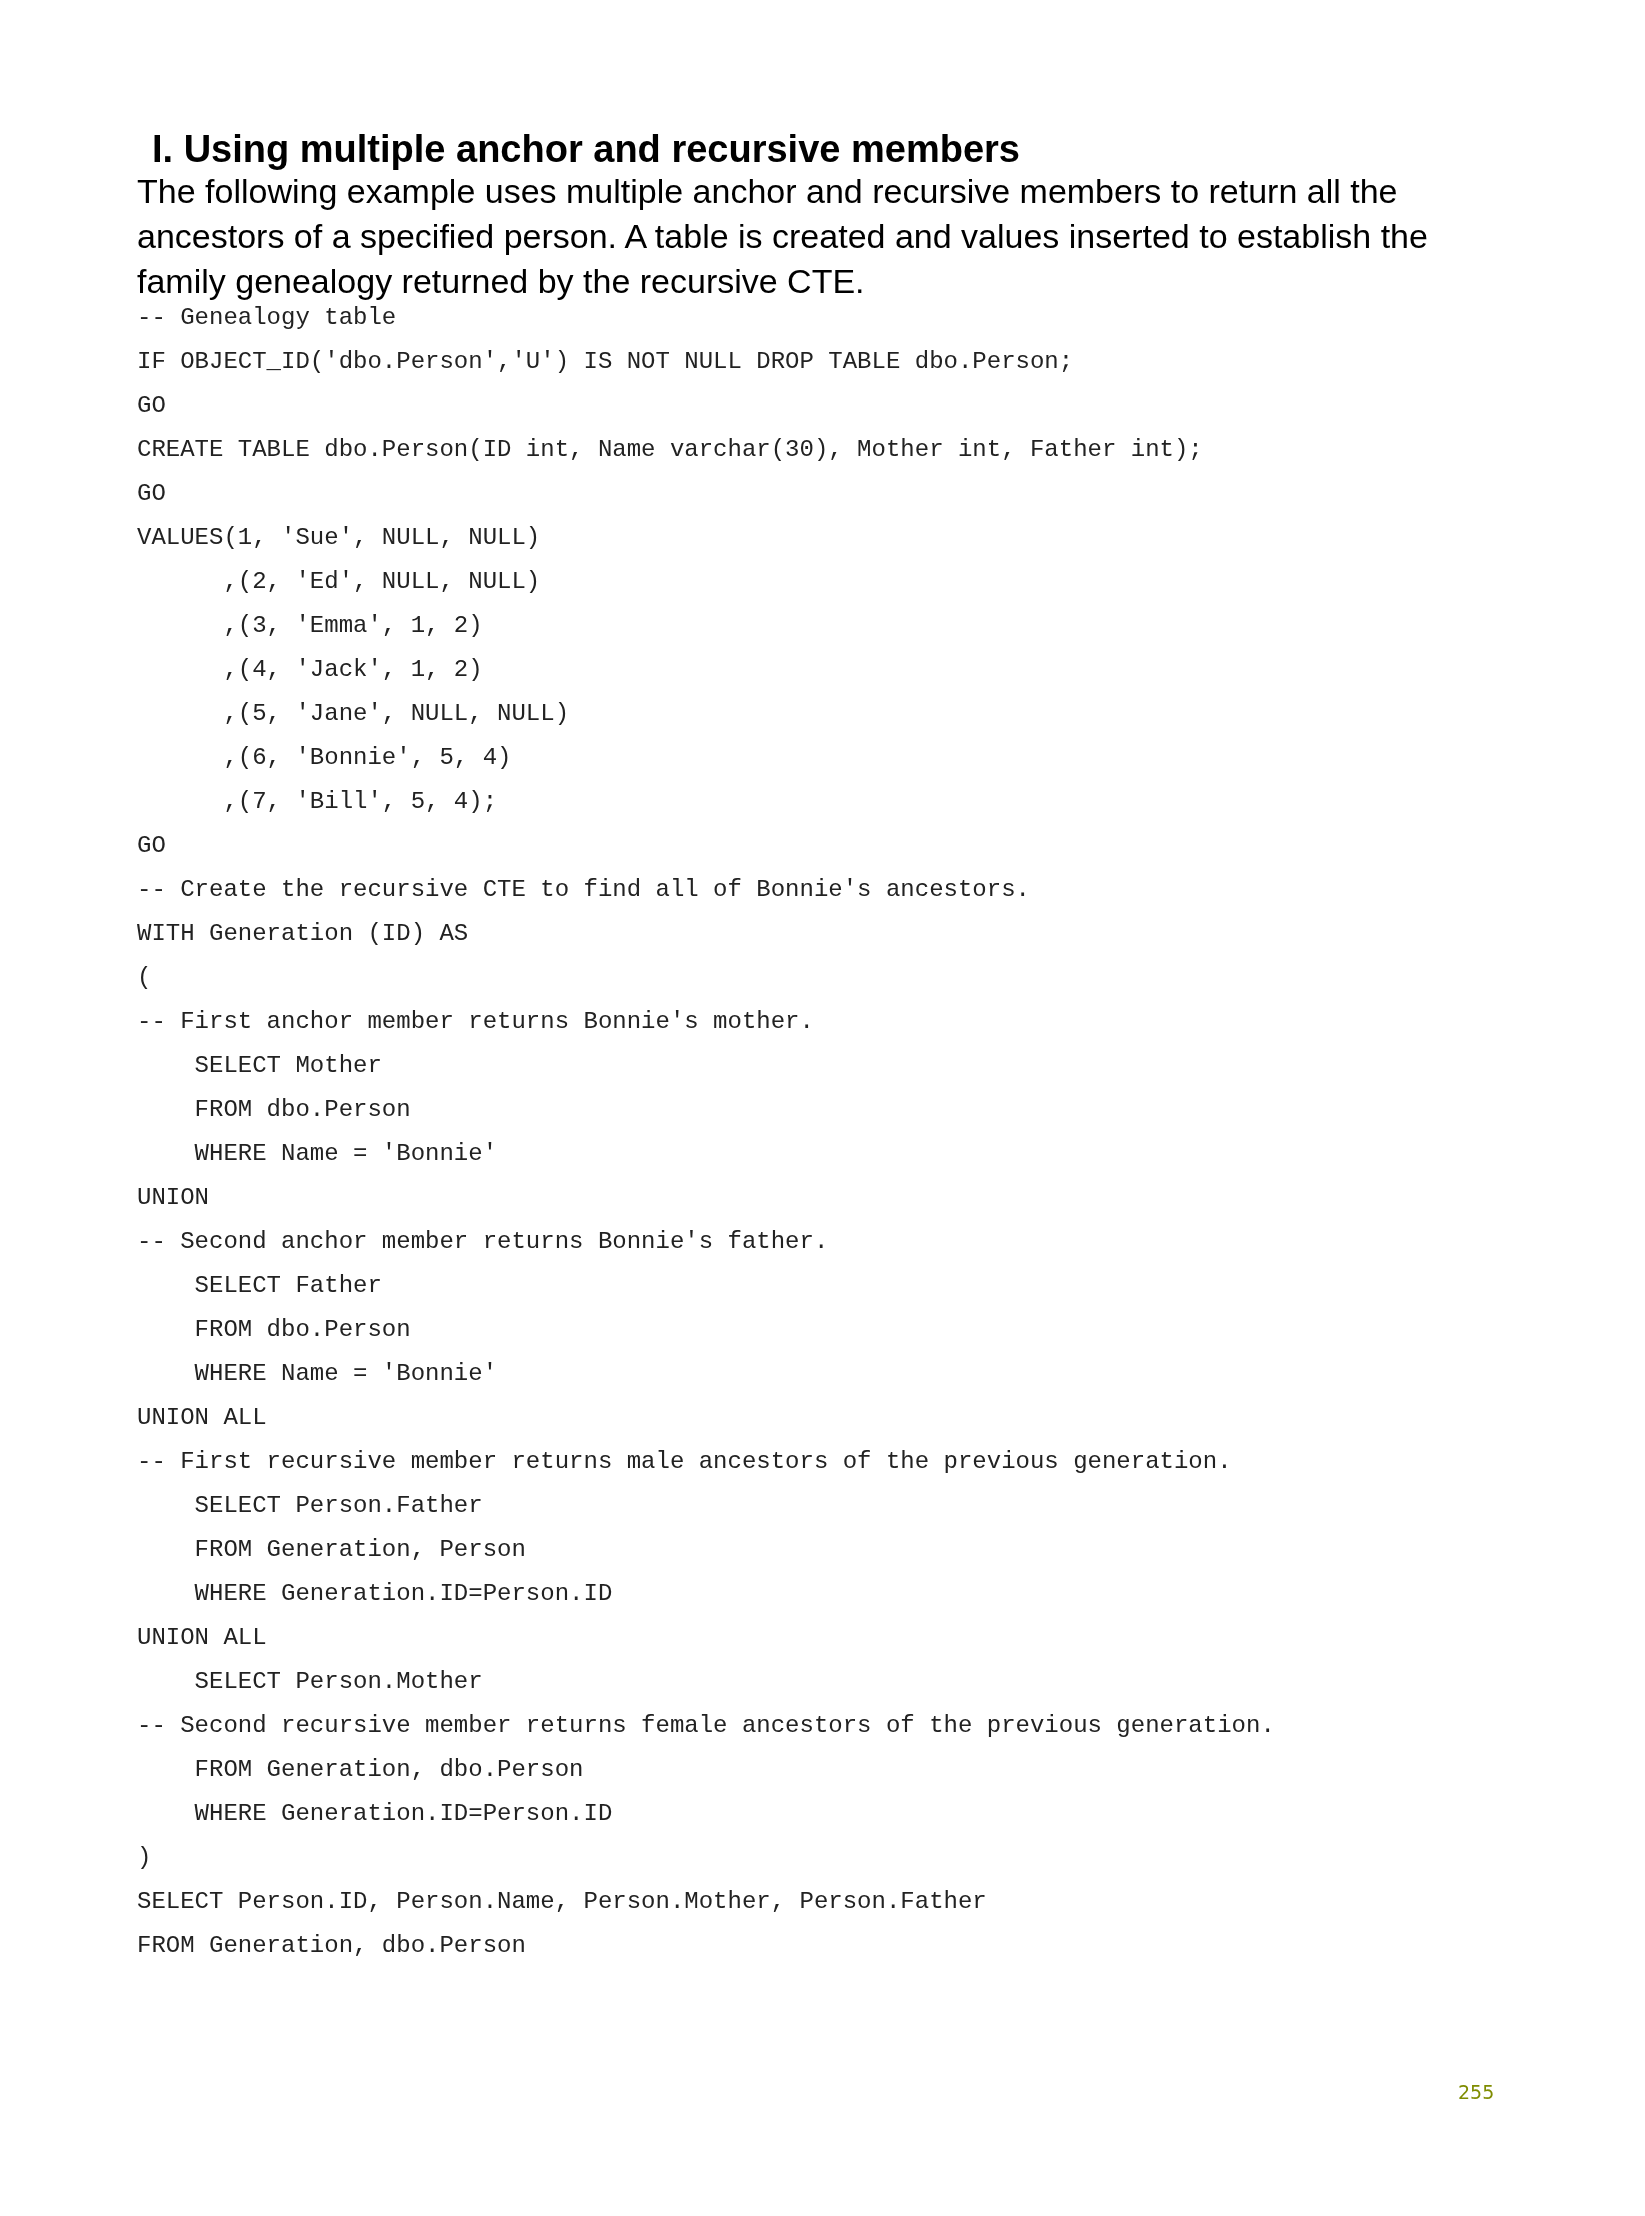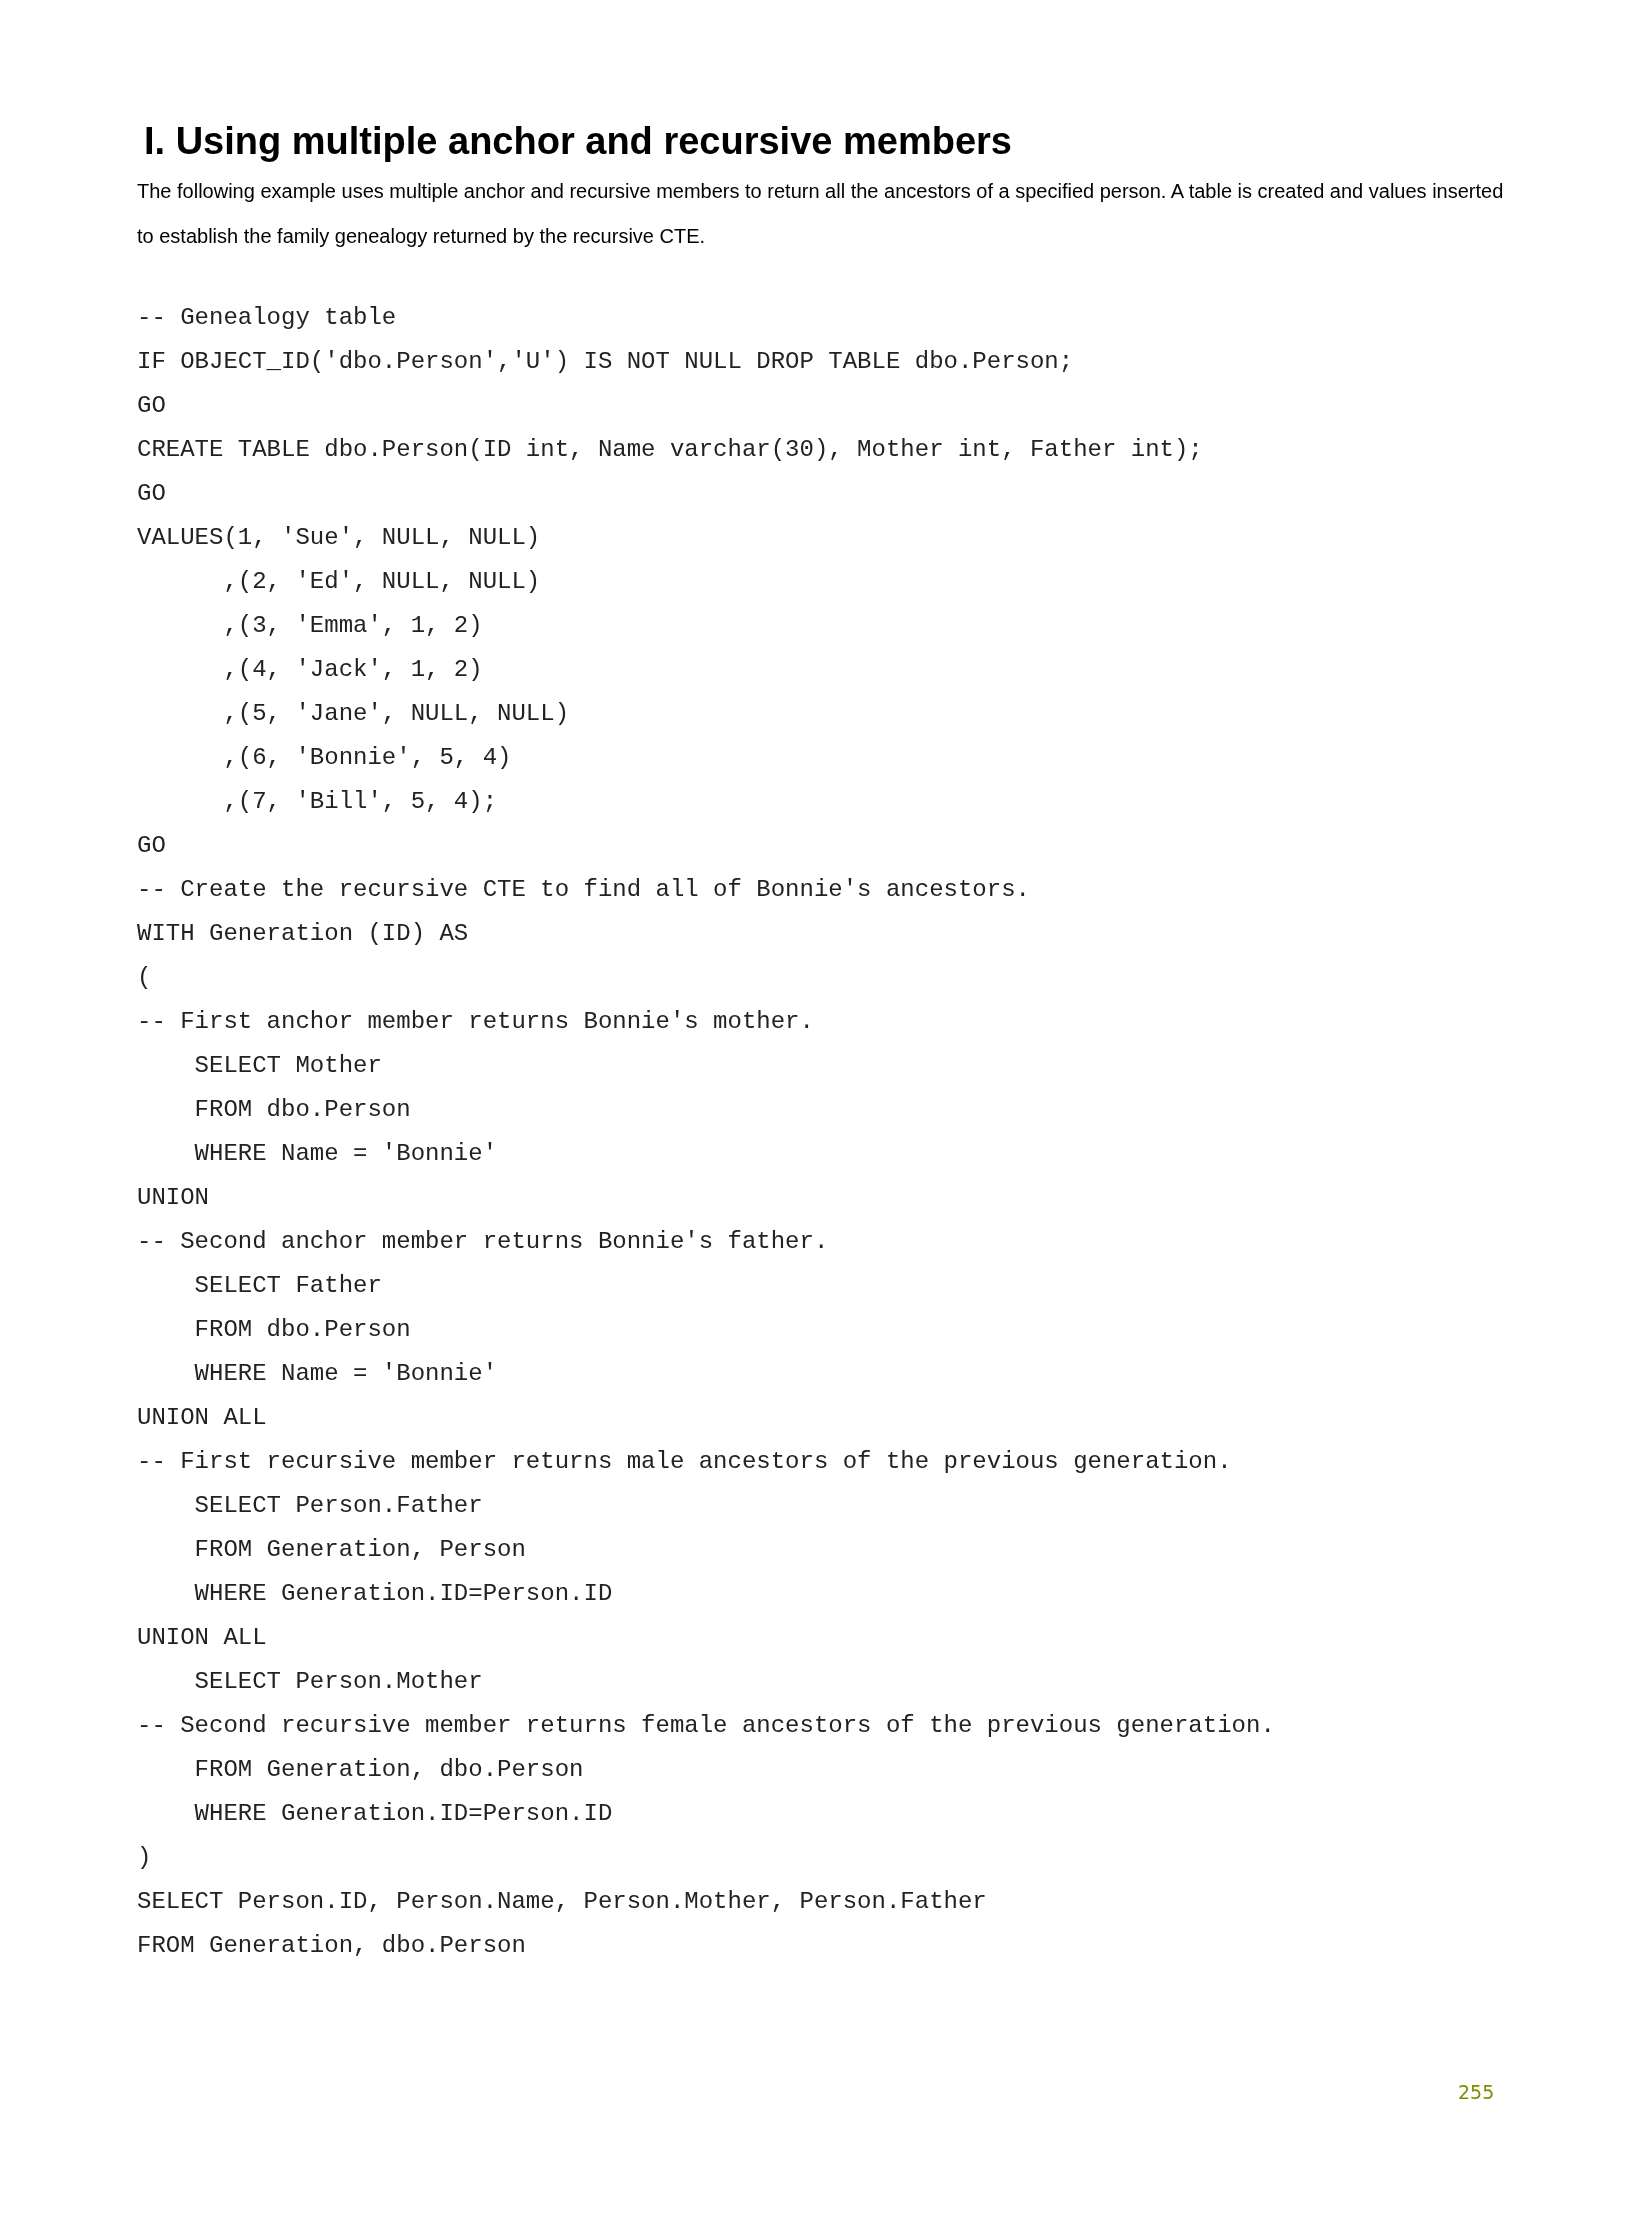--- a/index.html
+++ b/index.html
@@ -1,24 +1,24 @@
 <!DOCTYPE html>
 <html style="font-size:13px"><head>
 <meta charset="utf-8">
 <style>
   html, body { margin: 0; padding: 0; background: #ffffff; }
   body { width: 1645px; height: 2216px; position: relative; overflow: hidden; }
   .heading {
     position: absolute; left: 137px; top: 111px;
     font-family: "Liberation Sans", sans-serif; font-weight: bold;
-    font-size: 38px; color: #000; margin: 7px; line-height: 47px; white-space: nowrap;
+    font-size: 38px; color: #000; margin: 15px; line-height: 47px; white-space: nowrap;
   }
   .intro {
     position: absolute; left: 137px; top: 169px; width: 1382px;
-    font-family: "Liberation Sans", sans-serif; font-size: 20px;
+    font-family: "Liberation Sans", sans-serif; font-size: 34px;
     line-height: 45px; color: #000; margin: 0;
   }
   .code {
     position: absolute; left: 137px; top: 296px;
     font-family: "Liberation Mono", monospace; font-size: 24px;
     color: #222; margin: 0; padding: 0;
   }
   .code-line { height: 44px; line-height: 44px; white-space: pre; }
   .page-number {
     position: absolute; left: 1458px; top: 2081px;

